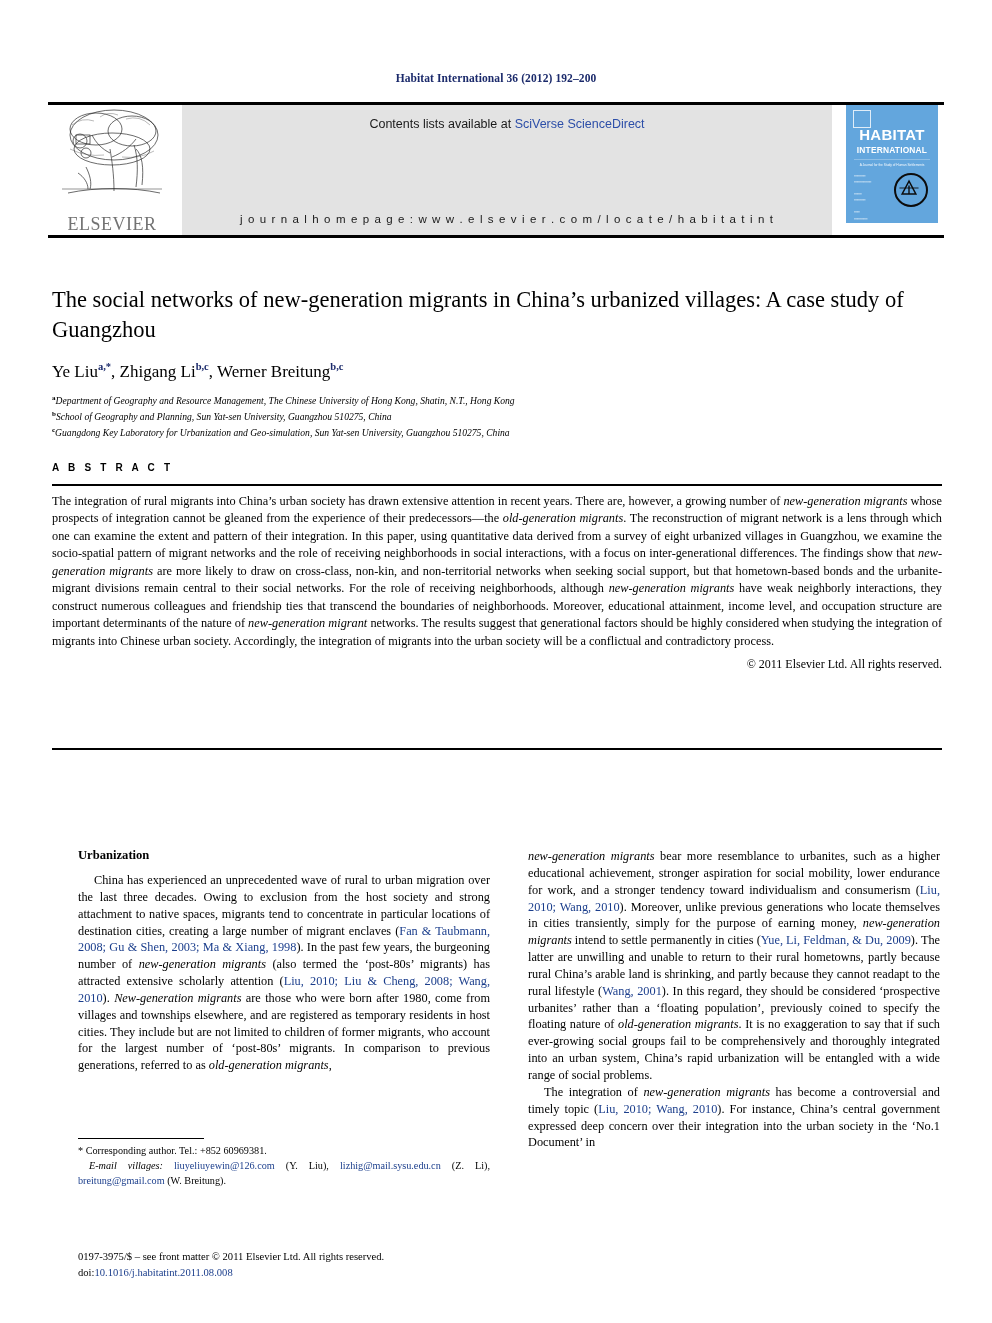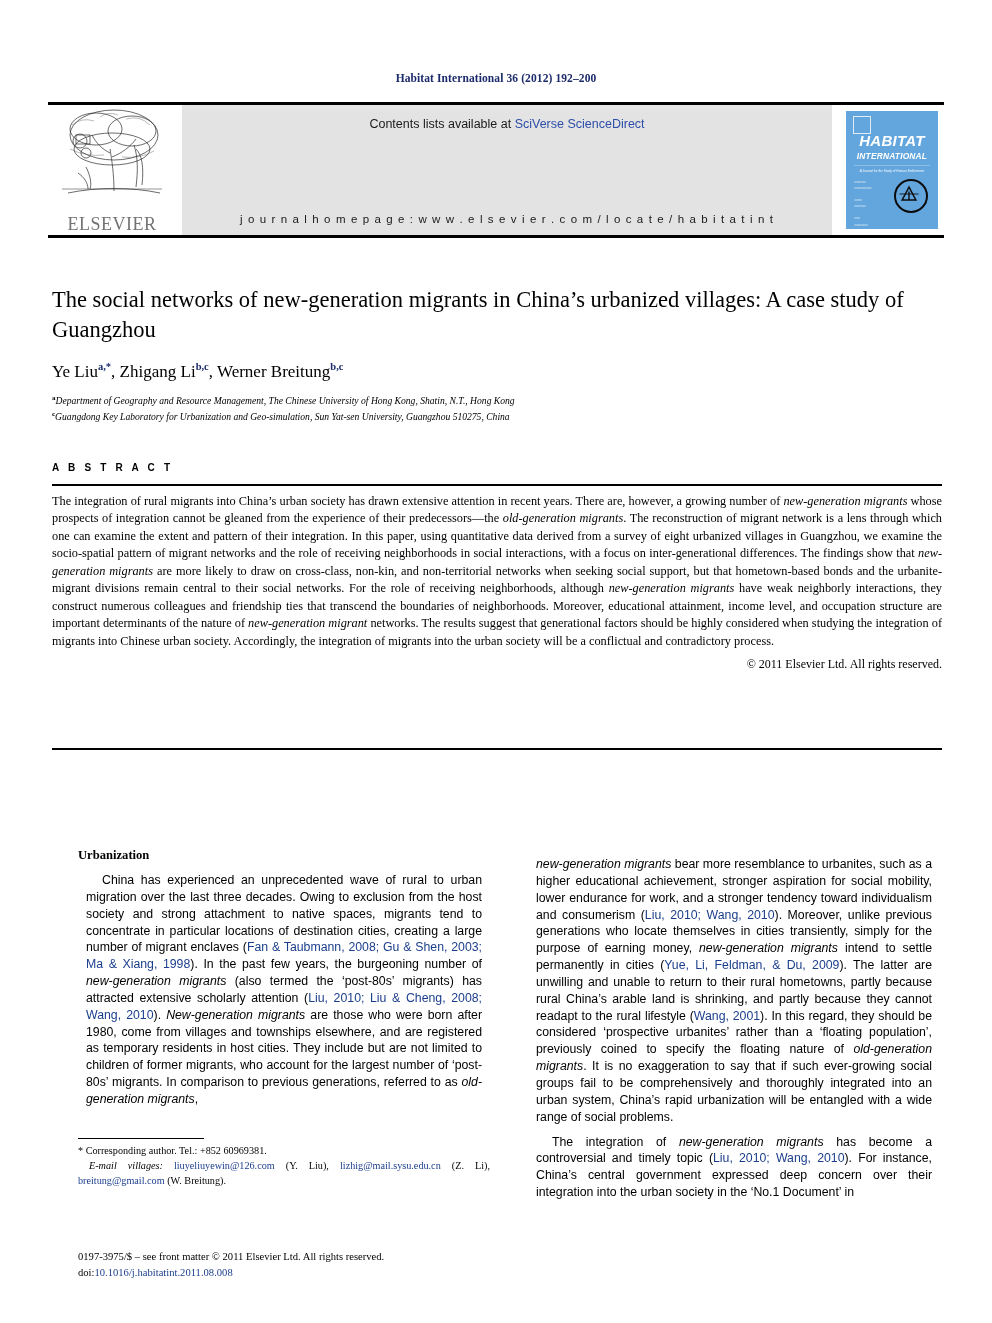--- a/index.html
+++ b/index.html
@@ -106,23 +106,21 @@
     font-family: "Liberation Sans", sans-serif;
     font-size: 11.5px;
     letter-spacing: 1.1px;
     color: #1a1a1a;
   }
   .cover-thumb {
     width: 104px;
     flex: 0 0 104px;
     margin-left: 8px;
     display: flex;
-    align-items: center;
     justify-content: center;
-    font-style: italic;
   }
   .cover-box {
     width: 92px;
     height: 118px;
     background: #63a6dd;
     position: relative;
     overflow: hidden;
   }
   .cover-title {
     position: absolute;
@@ -296,25 +294,25 @@
     width: 412px;
     flex: 0 0 412px;
   }
   h2.section-title {
     font-family: "Liberation Serif", serif;
     font-weight: bold;
     font-size: 12.6px;
     margin: 0 0 9px 0;
   }
   p.bodytext {
-    font-family: Liberation Sans, sans-serif;
+    font-family: Liberation Serif, serif;
     font-size: 12.3px;
     line-height: 1.37;
     text-align: justify;
-    margin: 8px;
+    margin: 0;
     text-indent: 16px;
   }
   p.bodytext + p.bodytext { margin-top: 0; }
   p.bodytext i { font-style: italic; }
   .cite { color: #1b3e8c; }
 
   
   .footnotes {
     position: absolute;
     left: 78px;
@@ -424,20 +422,21 @@
     <h1 class="article-title">The social networks of new-generation migrants in China’s urbanized villages: A case study of Guangzhou</h1>
 
     <div class="authors">
       <span>Ye Liu</span><sup>a,*</sup>,
       <span>Zhigang Li</span><sup>b,c</sup>,
       <span>Werner Breitung</span><sup>b,c</sup>
     </div>
 
     <div class="affils">
       <div class="affil"><sup>a</sup><span>Department of Geography and Resource Management, The Chinese University of Hong Kong, Shatin, N.T., Hong Kong</span></div>
+      <div class="affil"><sup>b</sup><span>School of Geography and Planning, Sun Yat-sen University, Guangzhou 510275, China</span></div>
       <div class="affil"><sup>c</sup><span>Guangdong Key Laboratory for Urbanization and Geo-simulation, Sun Yat-sen University, Guangzhou 510275, China</span></div>
     </div>
   </div>
 
   <div class="panel">
 
     <div class="ab-col">
       <div class="panel-head">A B S T R A C T</div>
       <div class="rule-thick"></div>
       <div class="ab-body">The integration of rural migrants into China’s urban society has drawn extensive attention in recent years. There are, however, a growing number of <i>new-generation migrants</i> whose prospects of integration cannot be gleaned from the experience of their predecessors—the <i>old-generation migrants</i>. The reconstruction of migrant network is a lens through which one can examine the extent and pattern of their integration. In this paper, using quantitative data derived from a survey of eight urbanized villages in Guangzhou, we examine the socio-spatial pattern of migrant networks and the role of receiving neighborhoods in social interactions, with a focus on inter-generational differences. The findings show that <i>new-generation migrants</i> are more likely to draw on cross-class, non-kin, and non-territorial networks when seeking social support, but that hometown-based bonds and the urbanite-migrant divisions remain central to their social networks. For the role of receiving neighborhoods, although <i>new-generation migrants</i> have weak neighborly interactions, they construct numerous colleagues and friendship ties that transcend the boundaries of neighborhoods. Moreover, educational attainment, income level, and occupation structure are important determinants of the nature of <i>new-generation migrant</i> networks. The results suggest that generational factors should be highly considered when studying the integration of migrants into Chinese urban society. Accordingly, the integration of migrants into the urban society will be a conflictual and contradictory process.</div>

